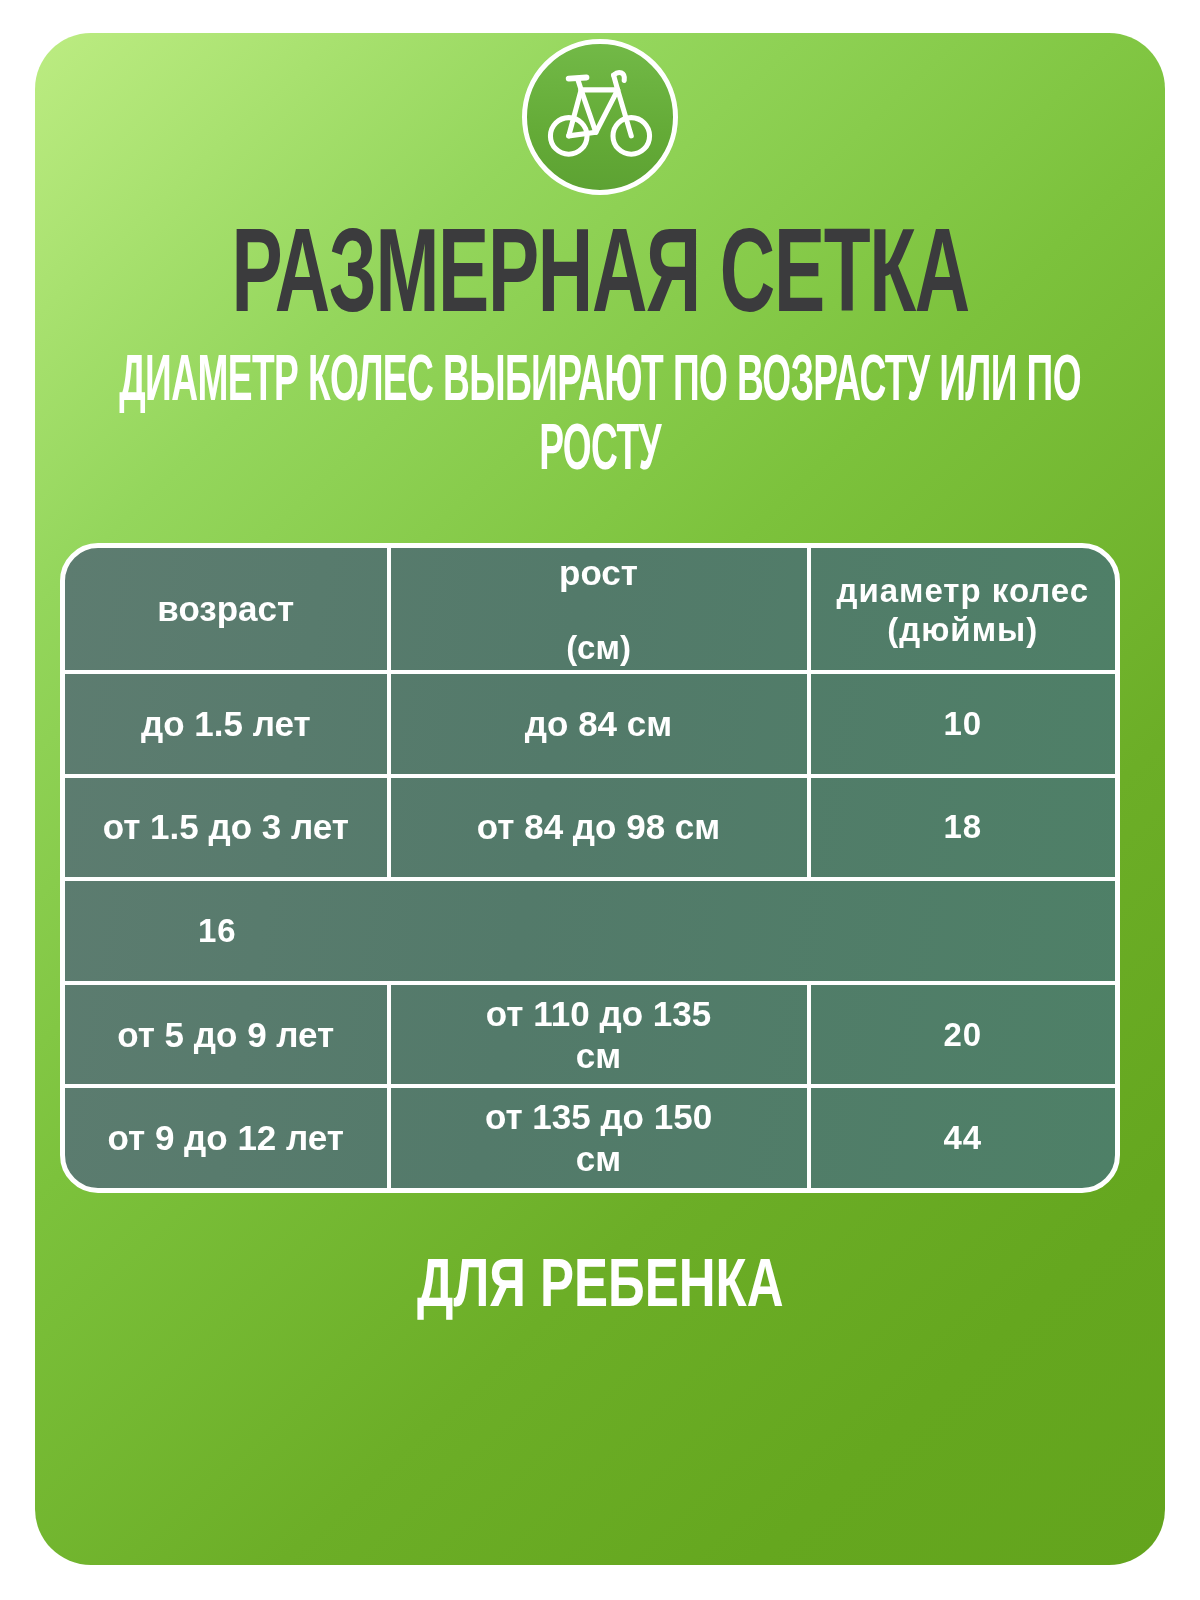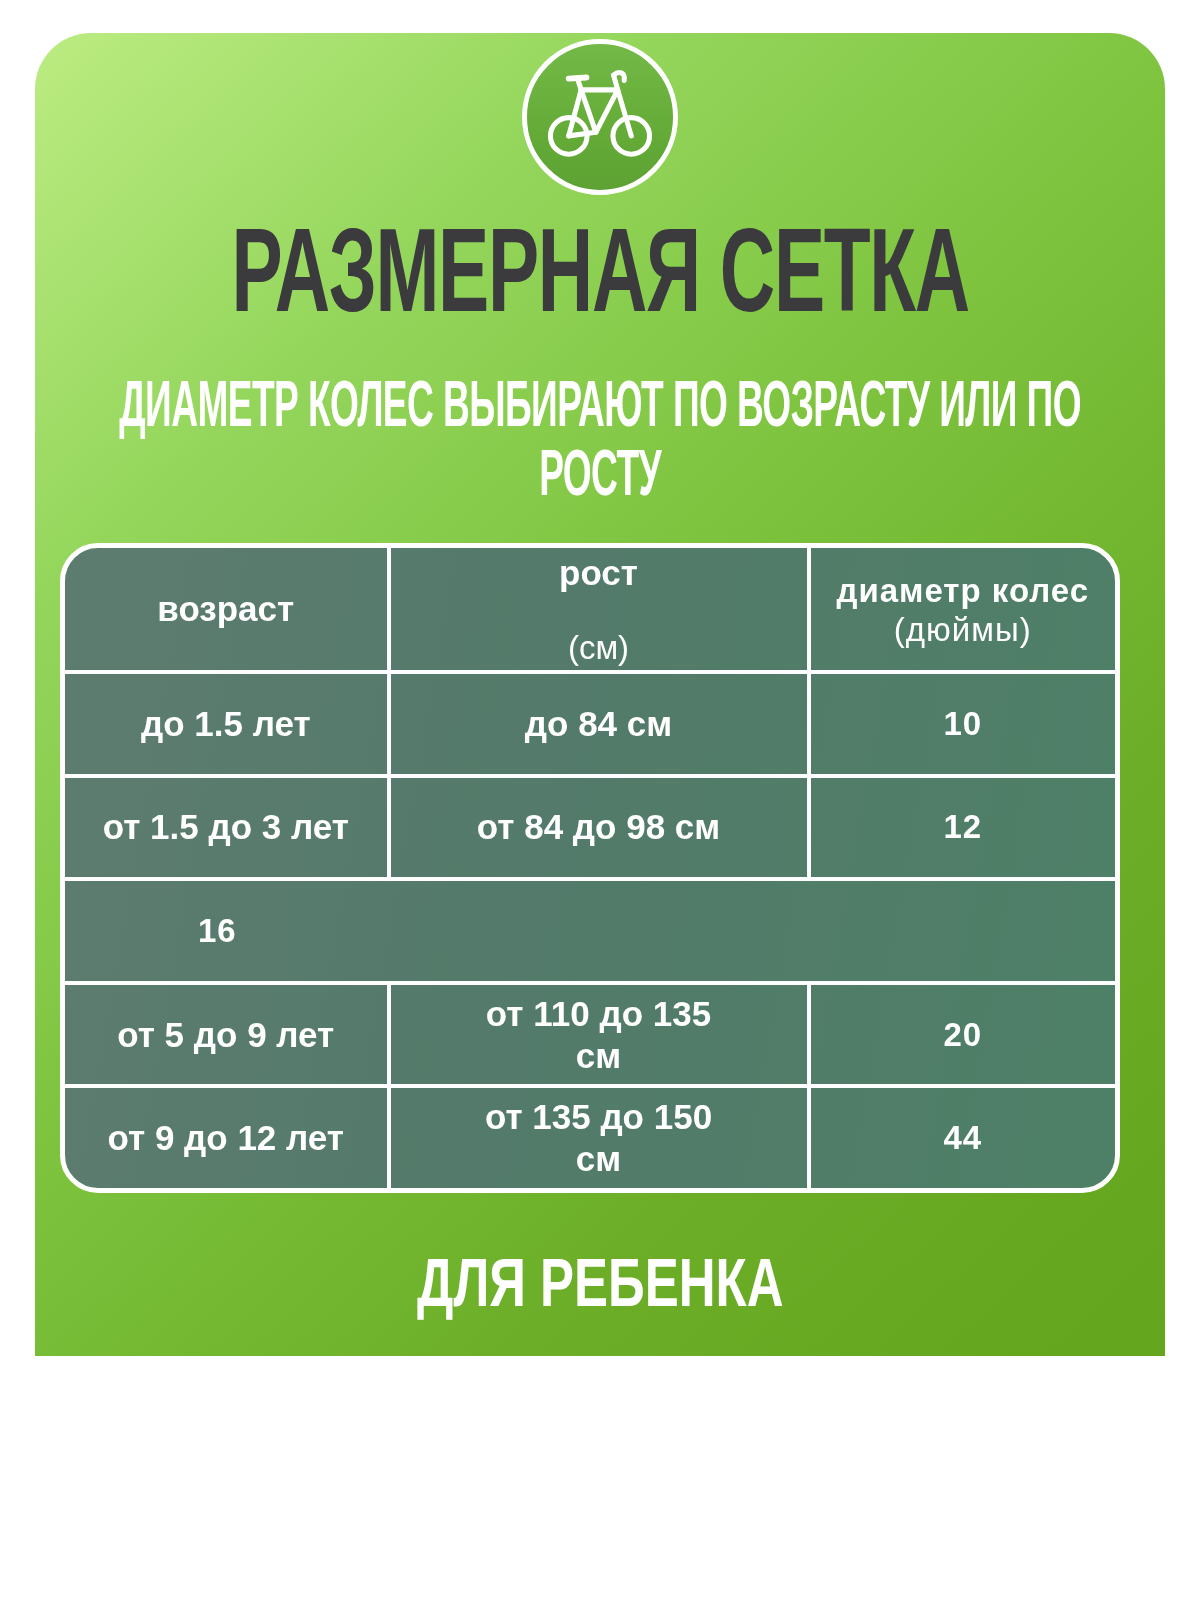--- a/index.html
+++ b/index.html
@@ -2,21 +2,21 @@
 <html><head>
 <meta charset="utf-8">
 <style>
   html, body { margin: 0; padding: 0; }
   body {
     width: 1200px; height: 1600px;
     background: #ffffff;
     overflow: hidden;
     font-family: "Liberation Sans", "DejaVu Sans", sans-serif;
   }
-  .page { position: relative; width: 1200px; height: 1356px; overflow: hidden; }
+  .page { position: relative; width: 1200px; height: 1600px; overflow: hidden; }
 
   .card {
     position: absolute;
     left: 35px; top: 33px;
     width: 1130px; height: 1532px;
     border-radius: 56px;
     background: linear-gradient(137deg, #bcec82 0%, #94d65c 22%, #7cc23c 45%, #6cae27 68%, #65a71f 85%, #63a41d 100%);
     overflow: hidden;
   }
 
@@ -36,21 +36,21 @@
   .fit-center > span { flex: 0 0 auto; white-space: nowrap; display: block; }
 
   .title { margin: 14px 0 0 0; }
   .title > span {
     font-size: 118px; line-height: 1.04; font-weight: 700;
     letter-spacing: -2px;
     color: #3b3b3d;
     transform: scaleX(0.65);
   }
 
-  .subtitle { margin-top: 38px; }
+  .subtitle { margin-top: 12px; }
   .subtitle .fit-center > span {
     font-size: 64px; line-height: 69px; font-weight: 700;
     color: #ffffff;
     letter-spacing: -1px;
     transform: scaleX(0.58);
   }
 
   
   .size-table {
     position: absolute;
@@ -74,21 +74,21 @@
     text-align: center;
     font-weight: 700;
     font-size: 35px;
     line-height: 42px;
     white-space: pre-line;
     padding: 4px 14px;
   }
   .col-0 { width: 31%; border-right: 4px solid #ffffff; }
   .col-1 { width: 40%; border-right: 4px solid #ffffff; gap: 36px; }
   .col-2 { width: 29%; font-size: 33px; letter-spacing: 1px; }
-  .hdr-sub { font-size: 33px; line-height: 36px; font-weight: 400; }
+  .hdr-sub { font-size: 33px; line-height: 36px; font-weight: 700; }
 
   
   .footer { margin-top: 0; position: absolute; left: 0; right: 0; top: 1212px; }
   .footer > span {
     font-size: 68px; line-height: 1.1; font-weight: 700;
     color: #ffffff;
     letter-spacing: 0px;
     transform: scaleX(0.75);
   }
 </style>
@@ -145,21 +145,21 @@
 
       <div class="t-row bordered">
         <div class="t-cell col-0">до 1.5 лет</div>
         <div class="t-cell col-1">до 84 см</div>
         <div class="t-cell col-2">10</div>
       </div>
 
       <div class="t-row bordered">
         <div class="t-cell col-0">от 1.5 до 3 лет</div>
         <div class="t-cell col-1">от 84 до 98 см</div>
-        <div class="t-cell col-2">12</div>
+        <div class="t-cell col-2">18</div>
       </div>
 
       <div class="t-row bordered">
         <div class="t-cell col-2">16</div>
       </div>
 
       <div class="t-row bordered">
         <div class="t-cell col-0">от 5 до 9 лет</div>
         <div class="t-cell col-1">от 110 до 135
 см</div>

